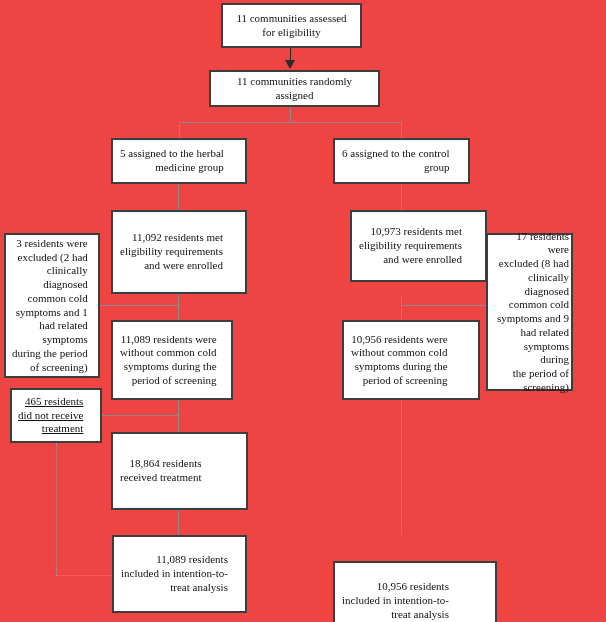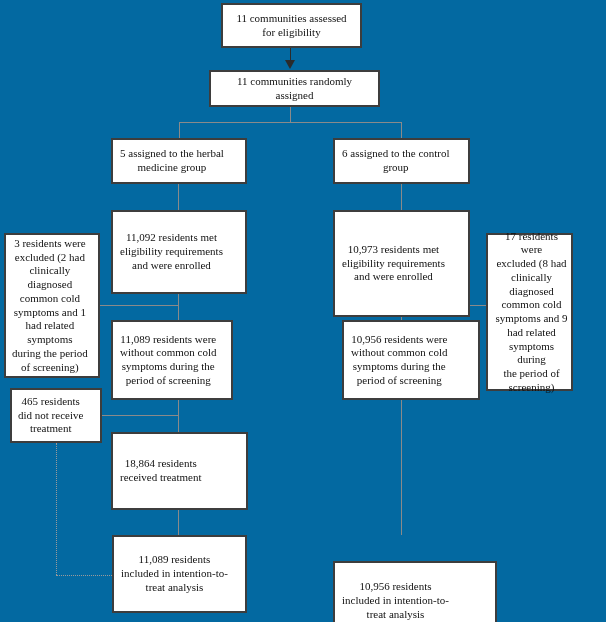--- a/index.html
+++ b/index.html
@@ -1,38 +1,38 @@
 <!DOCTYPE html>
 <html><head>
 <meta charset="utf-8">
 <style>
   html, body { margin: 0; padding: 0; background: #ffffff; }
   #canvas {
     position: relative;
     width: 606px;
     height: 622px;
-    background: #0369a1;
+    background: #ef4444;
     font-family: "Liberation Serif", "DejaVu Serif", serif;
     overflow: hidden;
   }
   .box {
     position: absolute;
     box-sizing: border-box;
     background: #ffffff;
     border: 2px solid #3d3d3d;
     color: #111111;
     font-size: 11px;
     line-height: 1.25;
     display: flex;
     align-items: center;
     white-space: pre-line;
     z-index: 2;
   }
   .box.center { justify-content: center; text-align: center; padding: 0 3px; }
-  .box.left   { text-align: center; padding-left: 7px; padding-right: 3px; }
+  .box.left   { text-align: right; padding-left: 7px; padding-right: 3px; }
   .box.tight  { padding-left: 6px; padding-right: 2px; }
   .vline, .hline { position: absolute; background: #8a8a8a; z-index: 1; }
   .vline { width: 1px; }
   .hline { height: 1px; }
   .dark { background: #2b2b2b; }
   .dotv { position: absolute; width: 0; border-left: 1px dotted #9a9a9a; z-index: 1; }
   .doth { position: absolute; height: 0; border-top: 1px dotted #9a9a9a; z-index: 1; }
   .arrowhead {
     position: absolute;
     width: 0; height: 0;
@@ -40,26 +40,26 @@
     border-right: 5px solid transparent;
     border-top: 9px solid #2b2b2b;
     z-index: 1;
   }
   
   #b-assessed         { left: 221px; top: 3px;   width: 141px; height: 45px; }
   #b-assigned         { left: 209px; top: 70px;  width: 171px; height: 37px; }
   #b-herbal-group     { left: 111px; top: 138px; width: 136px; height: 46px; }
   #b-control-group    { left: 333px; top: 138px; width: 137px; height: 46px; }
   #b-herbal-enrolled  { left: 111px; top: 210px; width: 136px; height: 84px; }
-  #b-control-enrolled { left: 333px; top: 210px; width: 137px; height: 107px; }
+  #b-control-enrolled { left: 350px; top: 210px; width: 137px; height: 72px; }
   #b-herbal-excluded  { left: 4px;   top: 233px; width: 96px;  height: 145px; }
   #b-control-excluded { left: 486px; top: 233px; width: 87px; height: 158px; }
   #b-herbal-without   { left: 111px; top: 320px; width: 122px; height: 80px; }
   #b-control-without  { left: 342px; top: 320px; width: 138px; height: 80px; }
-  #b-not-treated      { left: 10px;  top: 388px; width: 92px;  height: 55px; }
+  #b-not-treated      { left: 10px;  top: 388px; width: 92px;  height: 55px; text-decoration: underline; }
   #b-treated          { left: 111px; top: 432px; width: 137px; height: 78px; }
   #b-herbal-itt       { left: 112px; top: 535px; width: 135px; height: 78px; }
   #b-control-itt      { left: 333px; top: 561px; width: 164px; height: 80px; }
   
   #l-arrow-stem   { left: 290px; top: 48px;  height: 14px; }
   #l-arrow-head   { left: 285px; top: 60px; }
   #l-assigned-out { left: 290px; top: 107px; height: 15px; }
   #l-split-h      { left: 179px; top: 122px; width: 223px; }
   #l-split-left   { left: 179px; top: 122px; height: 16px; }
   #l-split-right  { left: 401px; top: 122px; height: 16px; }

